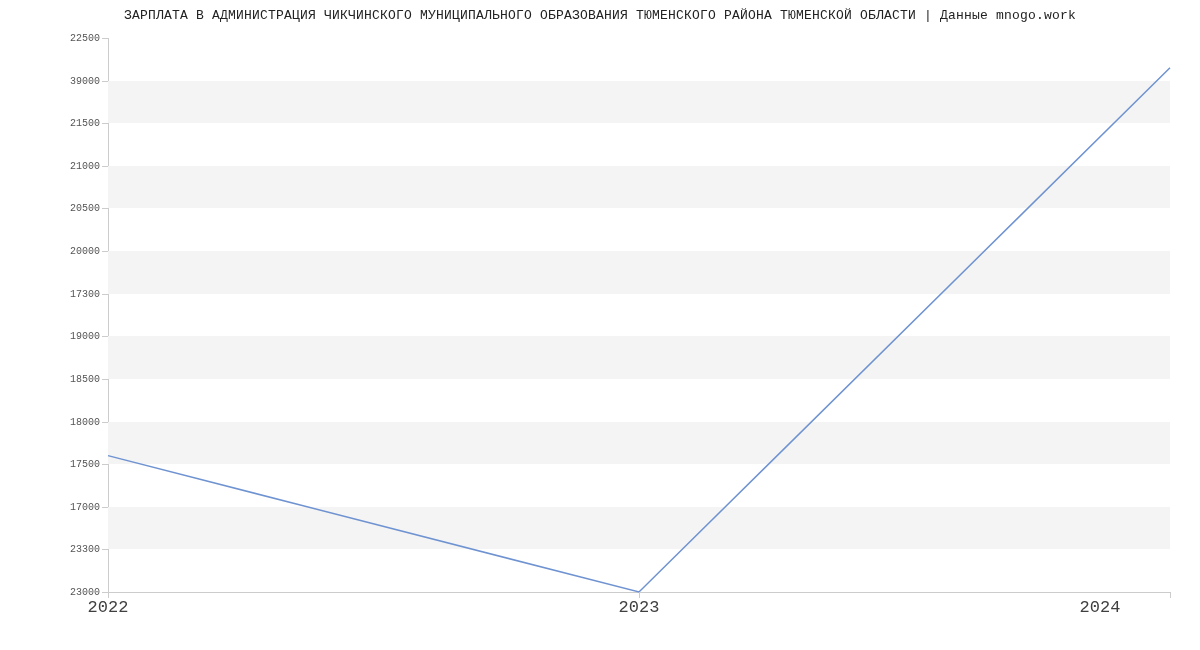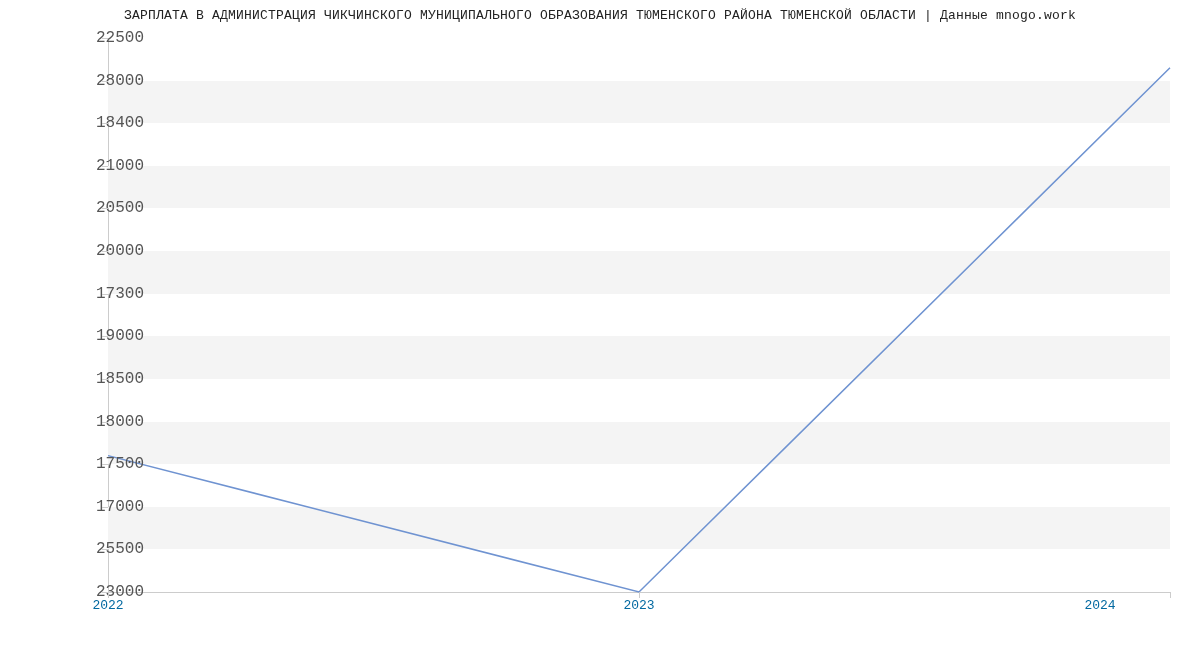--- a/index.html
+++ b/index.html
@@ -38,39 +38,39 @@
     border-bottom: 1px solid #cccccc;
   }
   .band {
     position: absolute;
     left: 0;
     width: 100%;
     background: #f4f4f4;
   }
   .ytick-label {
     position: absolute;
-    right: 1056px;
+    right: 1100px;
     width: 90px;
     text-align: right;
-    font-size: 16px;
+    font-size: 10px;
     color: #555;
     transform: translateY(-50%);
   }
   .ytick-mark {
     position: absolute;
     width: 6px;
     height: 1px;
     background: #cccccc;
     left: 102px;
   }
   .xtick-label {
     position: absolute;
     top: 598px;
-    font-size: 13px;
-    color: #0369a1;
+    font-size: 17px;
+    color: #404040;
     transform: translateX(-50%);
   }
   .xtick-mark {
     position: absolute;
     top: 592px;
     width: 1px;
     height: 6px;
     background: #cccccc;
   }
   svg.series {
@@ -110,43 +110,43 @@
       <div class="band" style="top: 298.308px; height: 42.6154px;"></div>
       <div class="band" style="top: 383.538px; height: 42.6154px;"></div>
       <div class="band" style="top: 468.769px; height: 42.6154px;"></div>
 
     <svg class="series" viewBox="0 0 1062 554" preserveAspectRatio="none">
       <polyline points="0.00,417.63 531.00,554.00 1062.00,29.83" stroke="#6f93d1"></polyline>
     </svg>
   </div>
 <div class="ytick-label" style="top: 592px;">23000</div>
     <div class="ytick-mark" style="top: 592px;"></div>
-    <div class="ytick-label" style="top: 549.385px;">25500</div>
+    <div class="ytick-label" style="top: 549.385px;">23300</div>
     <div class="ytick-mark" style="top: 549.385px;"></div>
     <div class="ytick-label" style="top: 506.769px;">17000</div>
     <div class="ytick-mark" style="top: 506.769px;"></div>
     <div class="ytick-label" style="top: 464.154px;">17500</div>
     <div class="ytick-mark" style="top: 464.154px;"></div>
     <div class="ytick-label" style="top: 421.538px;">18000</div>
     <div class="ytick-mark" style="top: 421.538px;"></div>
     <div class="ytick-label" style="top: 378.923px;">18500</div>
     <div class="ytick-mark" style="top: 378.923px;"></div>
     <div class="ytick-label" style="top: 336.308px;">19000</div>
     <div class="ytick-mark" style="top: 336.308px;"></div>
     <div class="ytick-label" style="top: 293.692px;">17300</div>
     <div class="ytick-mark" style="top: 293.692px;"></div>
     <div class="ytick-label" style="top: 251.077px;">20000</div>
     <div class="ytick-mark" style="top: 251.077px;"></div>
     <div class="ytick-label" style="top: 208.462px;">20500</div>
     <div class="ytick-mark" style="top: 208.462px;"></div>
     <div class="ytick-label" style="top: 165.846px;">21000</div>
     <div class="ytick-mark" style="top: 165.846px;"></div>
-    <div class="ytick-label" style="top: 123.231px;">18400</div>
+    <div class="ytick-label" style="top: 123.231px;">21500</div>
     <div class="ytick-mark" style="top: 123.231px;"></div>
-    <div class="ytick-label" style="top: 80.6154px;">28000</div>
+    <div class="ytick-label" style="top: 80.6154px;">39000</div>
     <div class="ytick-mark" style="top: 80.6154px;"></div>
     <div class="ytick-label" style="top: 38px;">22500</div>
     <div class="ytick-mark" style="top: 38px;"></div>
     <div class="xtick-label" style="left: 108px;">2022</div>
     <div class="xtick-mark" style="left: 108px;"></div>
     <div class="xtick-label" style="left: 639px;">2023</div>
     <div class="xtick-mark" style="left: 639px;"></div>
     <div class="xtick-label" style="left: 1100px;">2024</div>
     <div class="xtick-mark" style="left: 1170px;"></div>
   </div>

